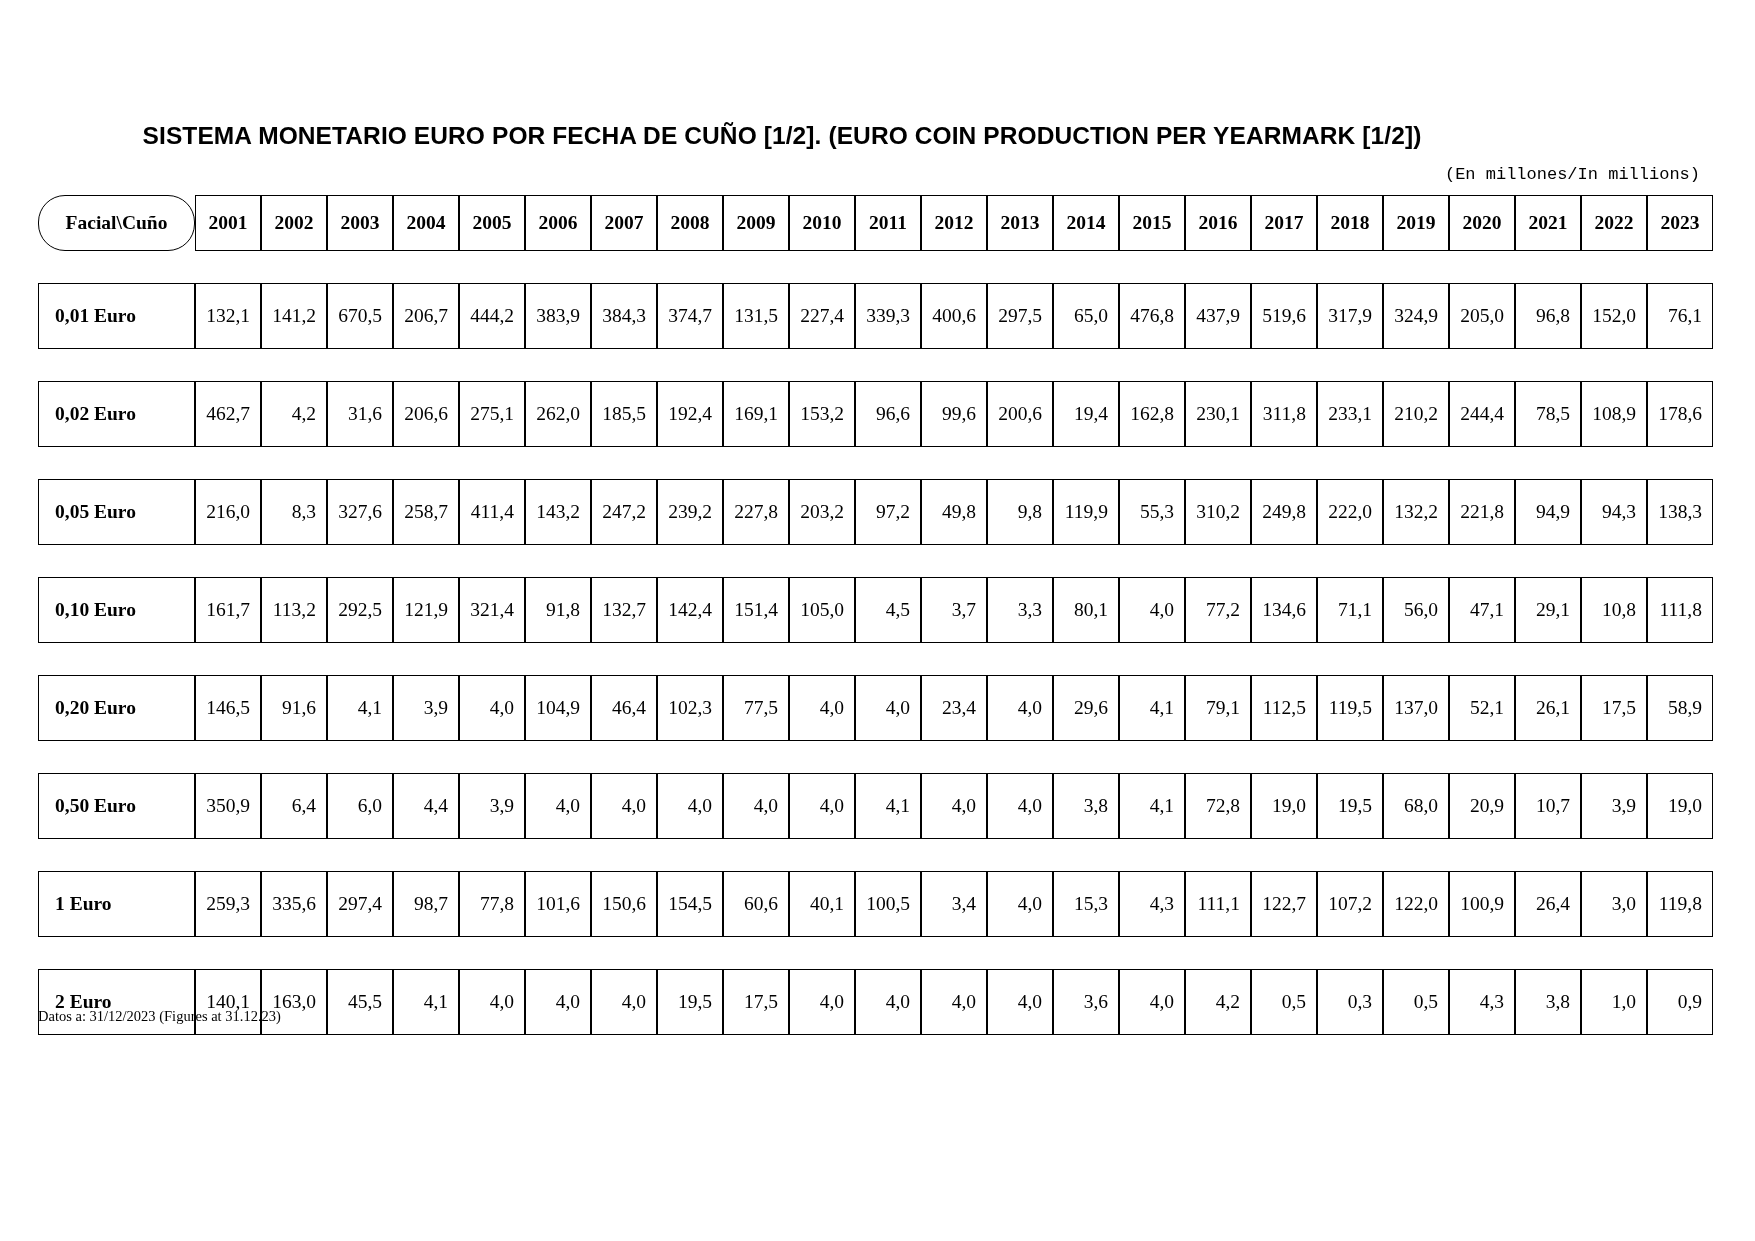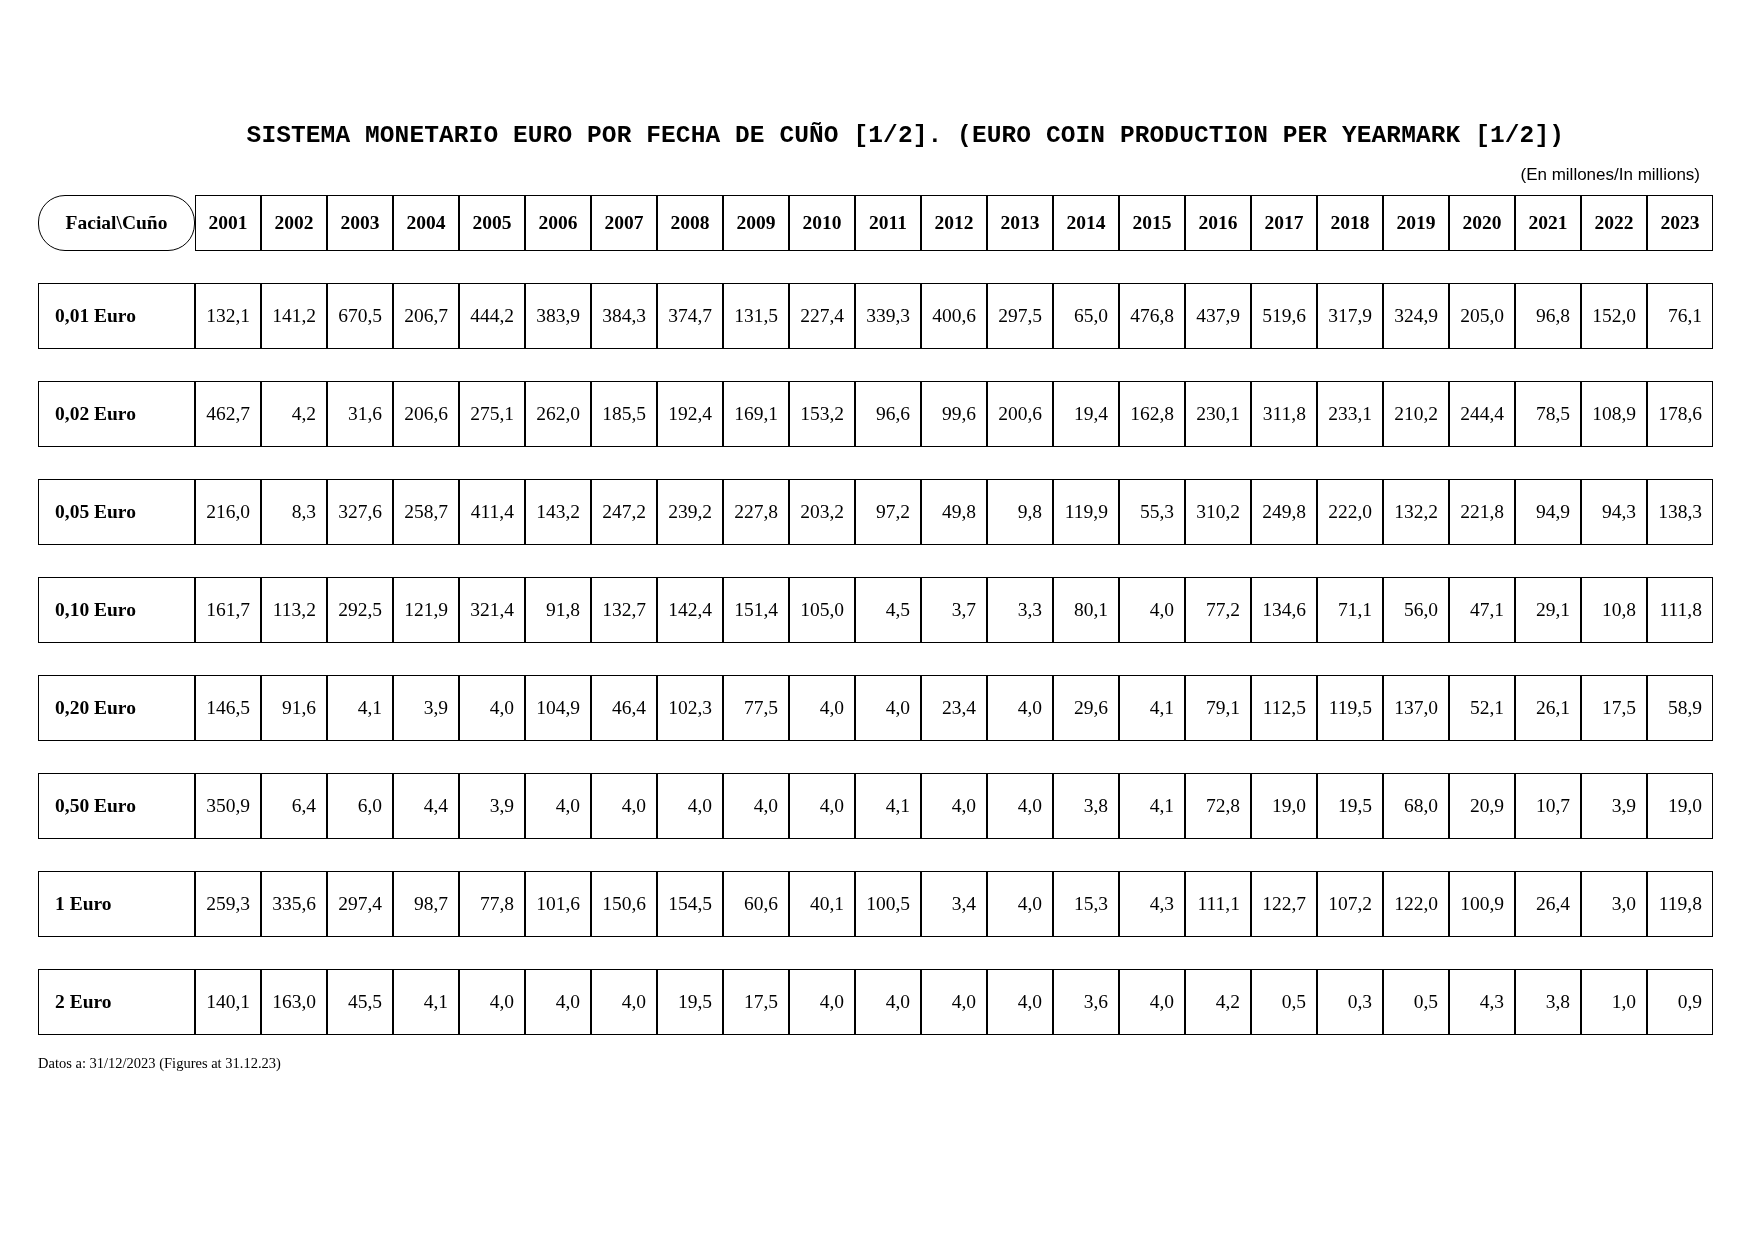--- a/index.html
+++ b/index.html
@@ -20,33 +20,33 @@
     left: 0;
     top: 0;
     width: 1755px;
     height: 1241px;
   }
   .title {
     position: absolute;
     left: 0;
     top: 122px;
     width: 1564px;
-    text-align: right;
+    text-align: center;
     font-size: 24.5px;
     font-weight: bold;
-    font-family: Liberation Mono, monospace;
+    font-family: Liberation Sans, sans-serif;
     letter-spacing: 0.1px;
     white-space: nowrap;
   }
   .units {
     position: absolute;
     right: 55px;
     top: 165px;
     font-size: 17px;
-    font-family: Liberation Sans, sans-serif;
+    font-family: Liberation Mono, monospace;
   }
   .table-wrap {
     position: absolute;
     left: 38px;
     top: 195px;
     width: 1675px;
   }
   table.coin-table {
     border-collapse: separate;
     border-spacing: 0;
@@ -92,21 +92,20 @@
     padding-left: 16px;
     padding-right: 9px;
     font-weight: bold;
   }
   .footnote {
     position: absolute;
     left: 38px;
     top: 1008px;
     font-size: 14.5px;
     font-family: "Liberation Serif", serif;
-    margin-top: 47px;
   }
 </style>
 </head>
 <body>
 
 <div class="page">
 
   <div class="title">SISTEMA MONETARIO EURO POR FECHA DE CUÑO [1/2]. (EURO COIN PRODUCTION PER YEARMARK [1/2])</div>
 
   <div class="units">(En millones/In millions)</div>

